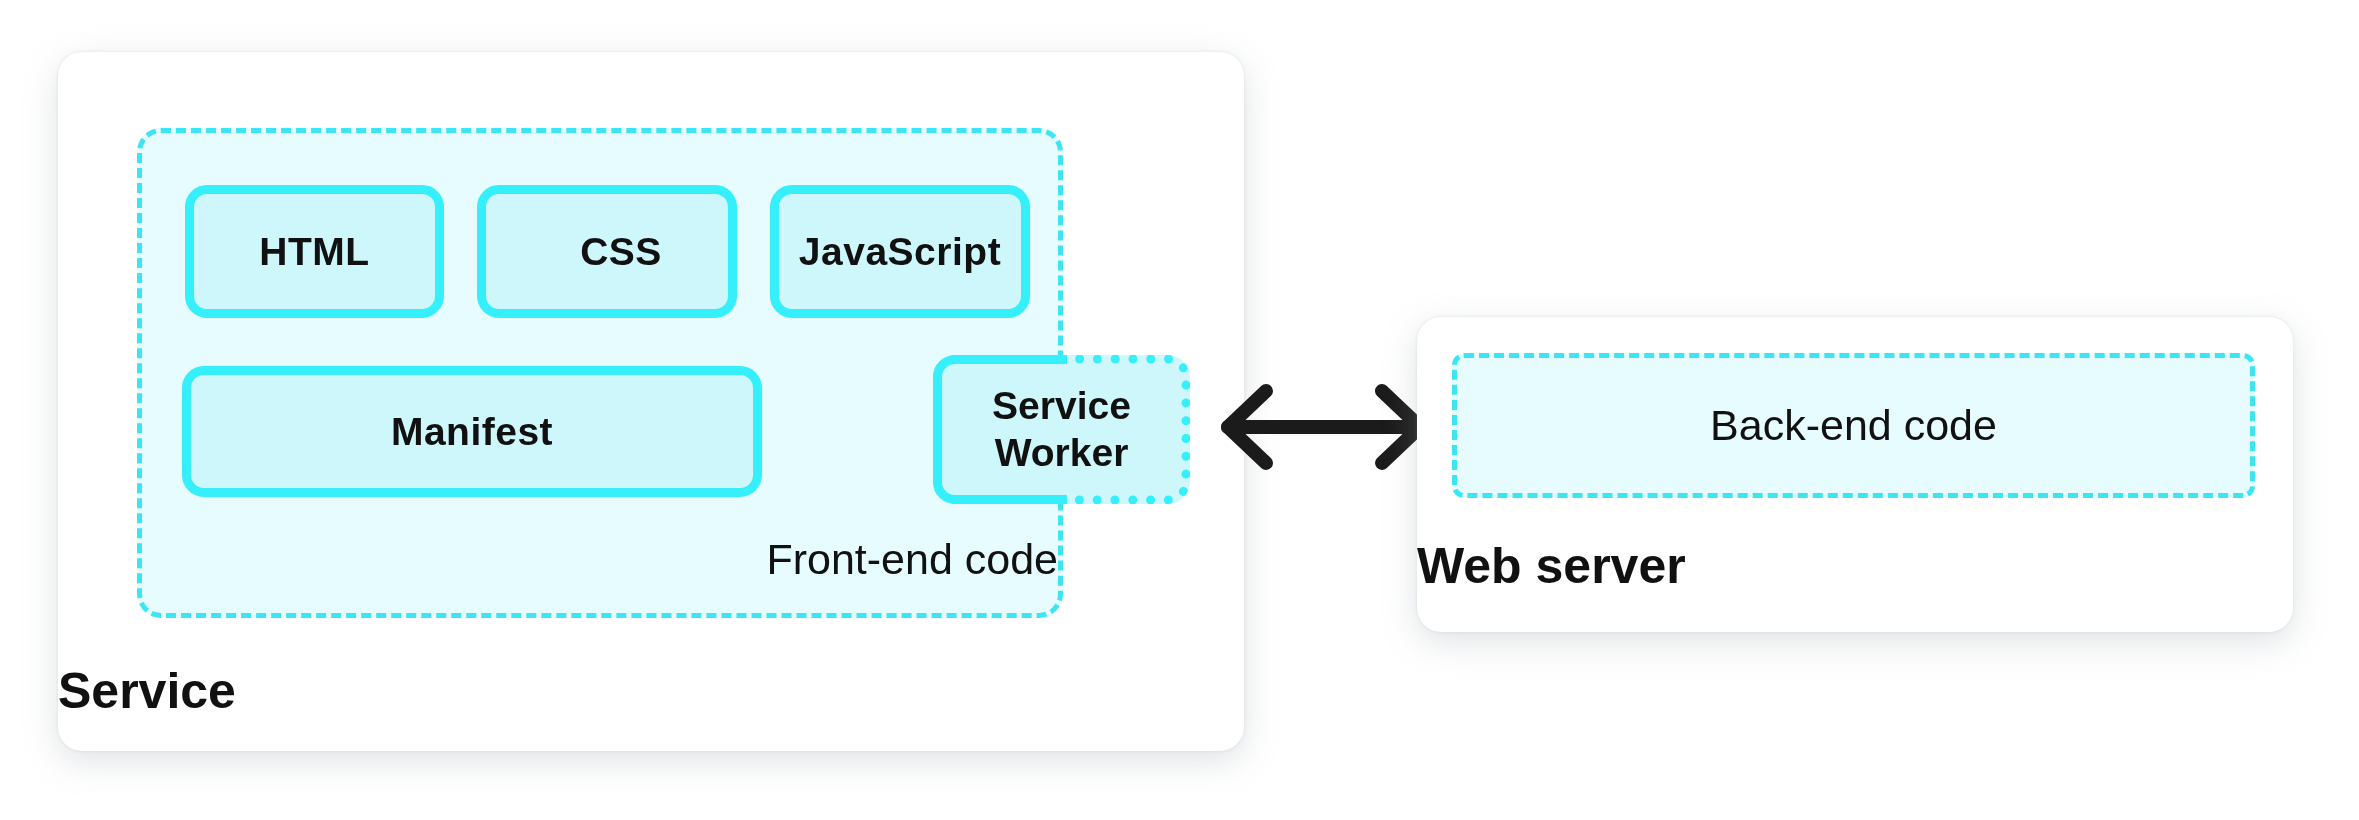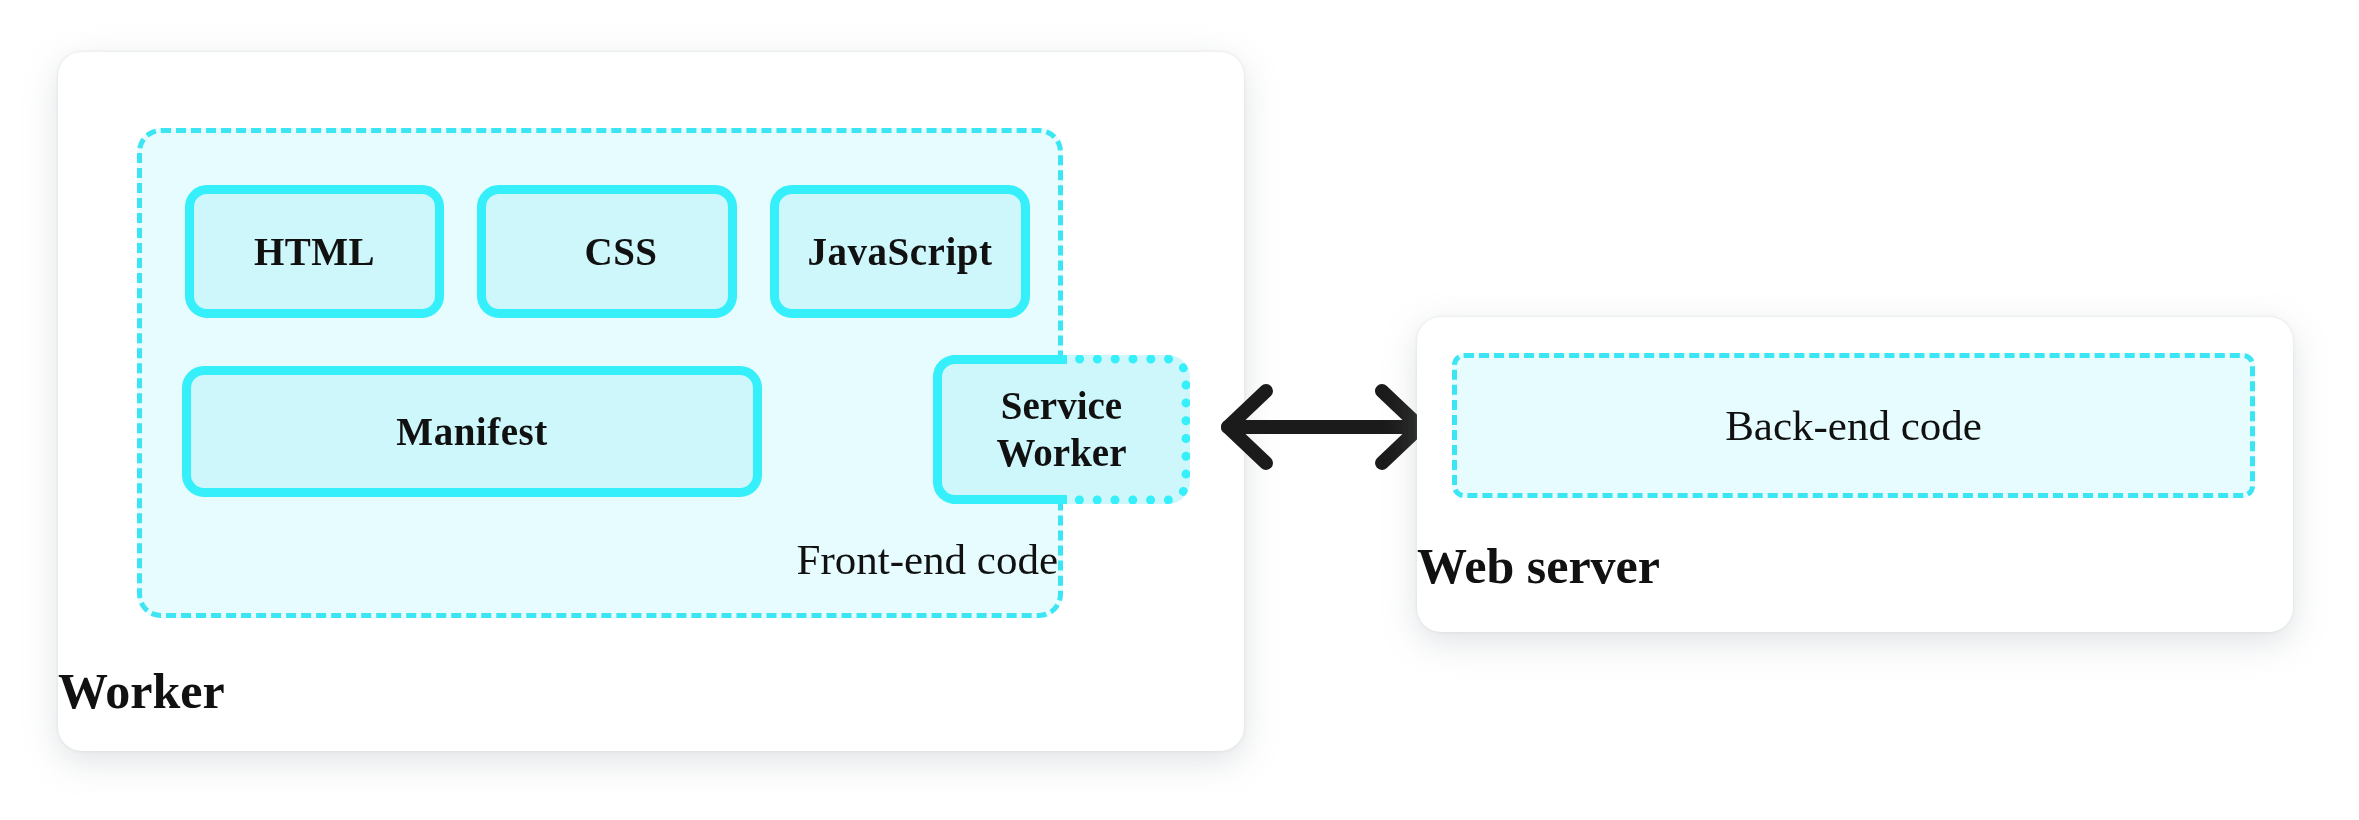--- a/index.html
+++ b/index.html
@@ -18,21 +18,20 @@
   .canvas {
     position: absolute;
     inset: 0;
   }
   
   .panel {
     position: absolute;
     background: #ffffff;
     border-radius: 24px;
     box-shadow: 0 0 3px rgba(150,158,162,0.25), 0 10px 34px rgba(150,160,165,0.30);
-    font-family: Liberation Serif, serif;
   }
   .panel-device {
     left: 58px; top: 52px;
     width: 1186px; height: 699px;
   }
   .panel-server {
     left: 1417px; top: 317px;
     width: 876px; height: 315px;
   }
   
@@ -156,21 +155,21 @@
       </div>
       <div class="caption frontend-caption">Front-end code</div>
     </div>
 
     <div class="sw">
       <div class="sw-base"></div>
       <div class="sw-solid"></div>
       <div class="sw-label">Service Worker</div>
     </div>
 
-    <div class="big-caption device-caption">Worker</div>
+    <div class="big-caption device-caption">Service</div>
   </div>
 
   <svg class="arrow" viewBox="0 0 224 104">
     <g fill="none" stroke="#1B1B1B" stroke-width="14" stroke-linecap="round" stroke-linejoin="round">
       <path d="M16 52 H208"></path>
       <path d="M54 16 L16 52 L54 88"></path>
       <path d="M170 16 L208 52 L170 88"></path>
     </g>
   </svg>
 

